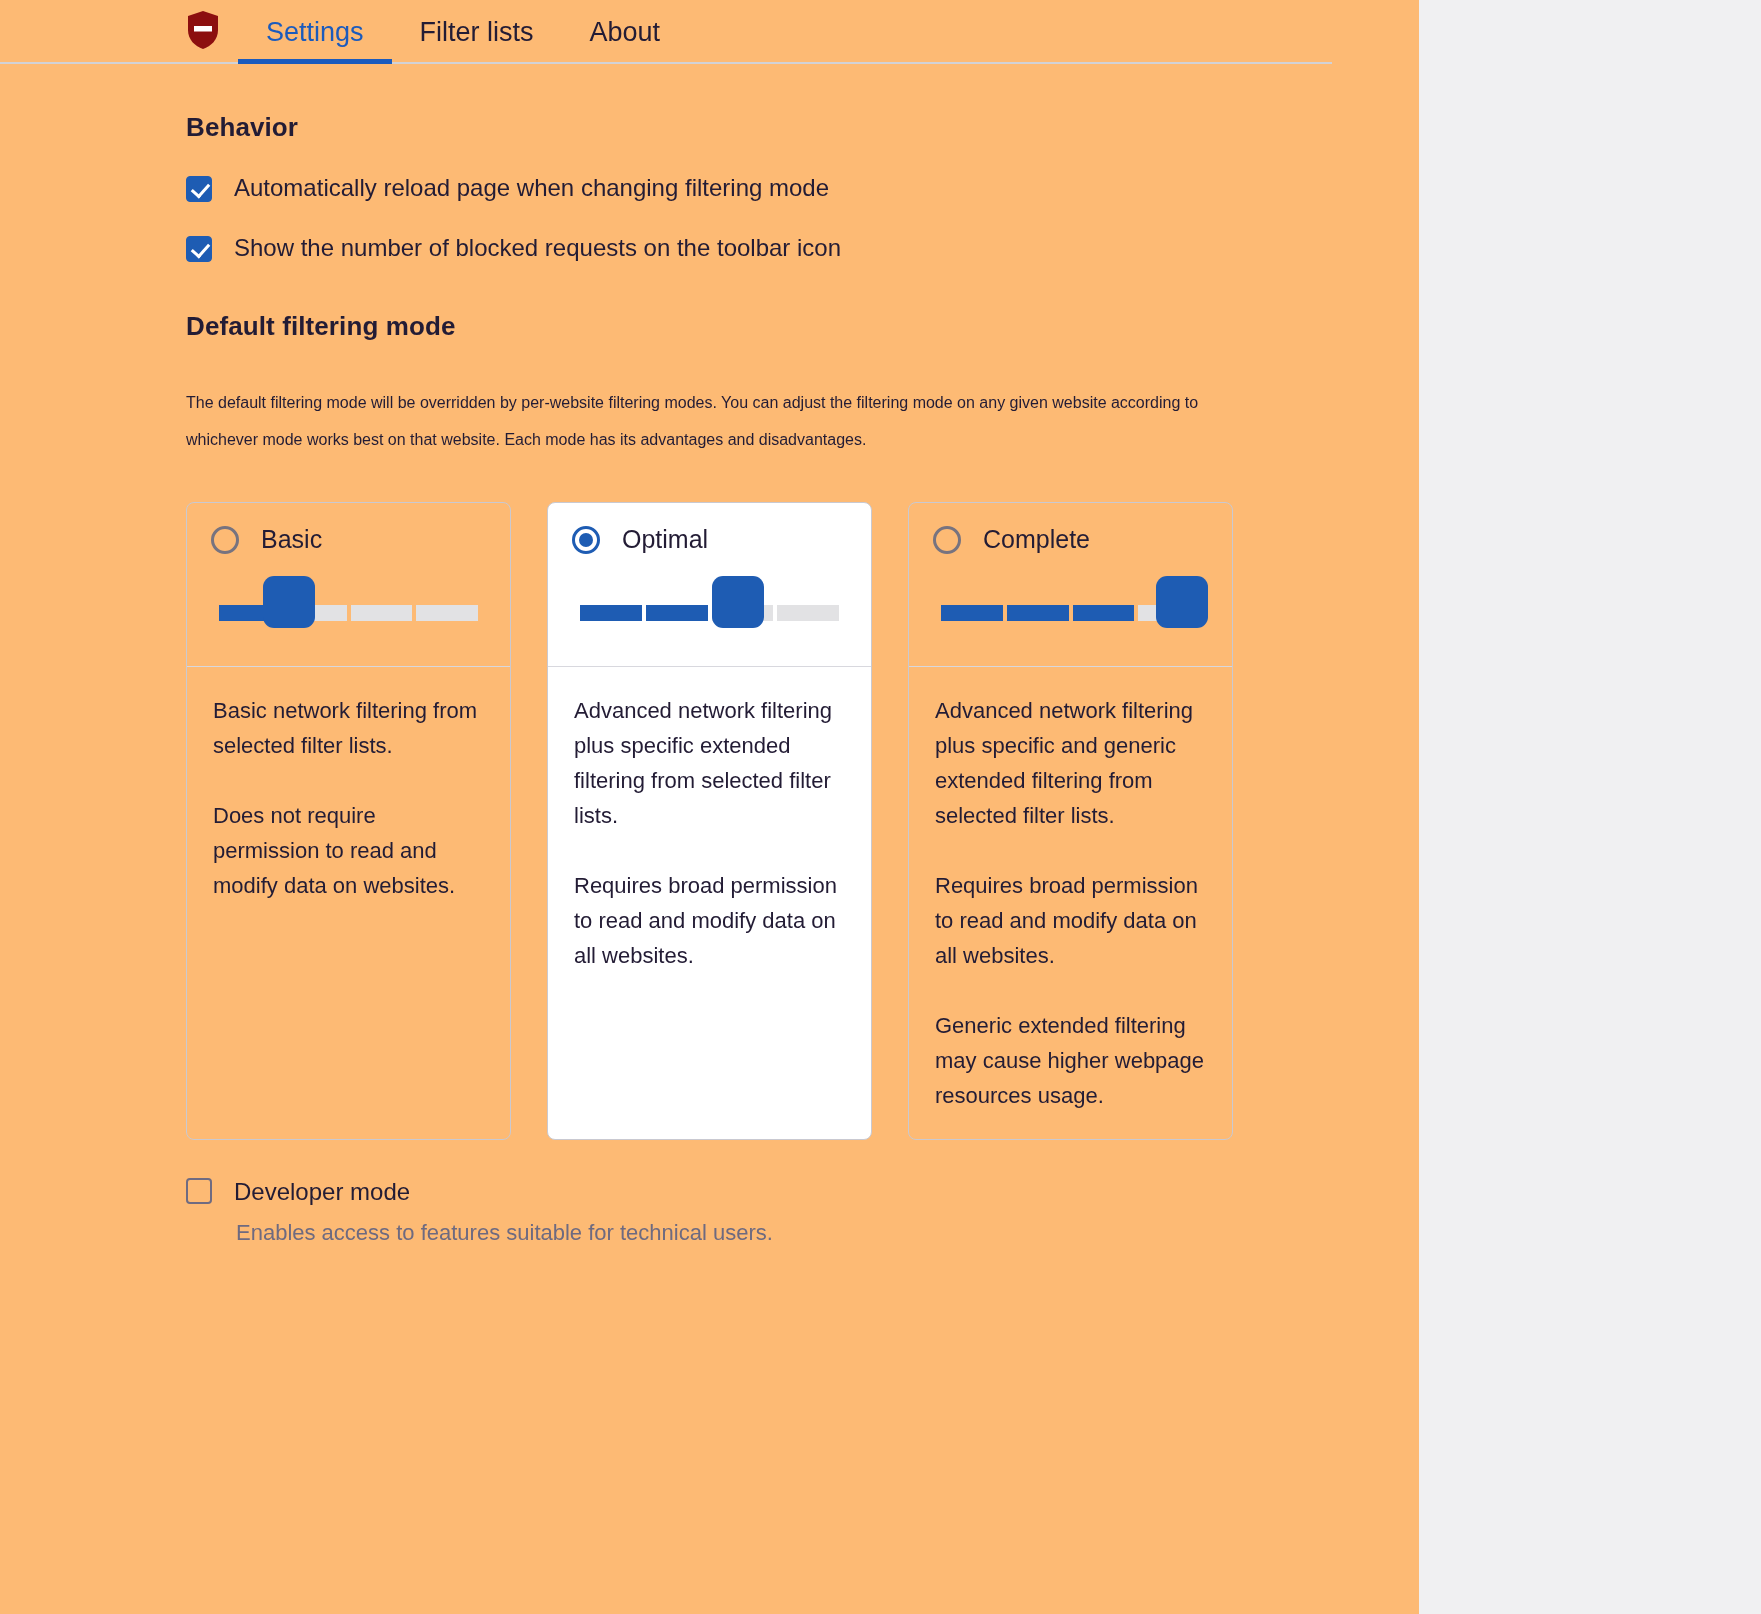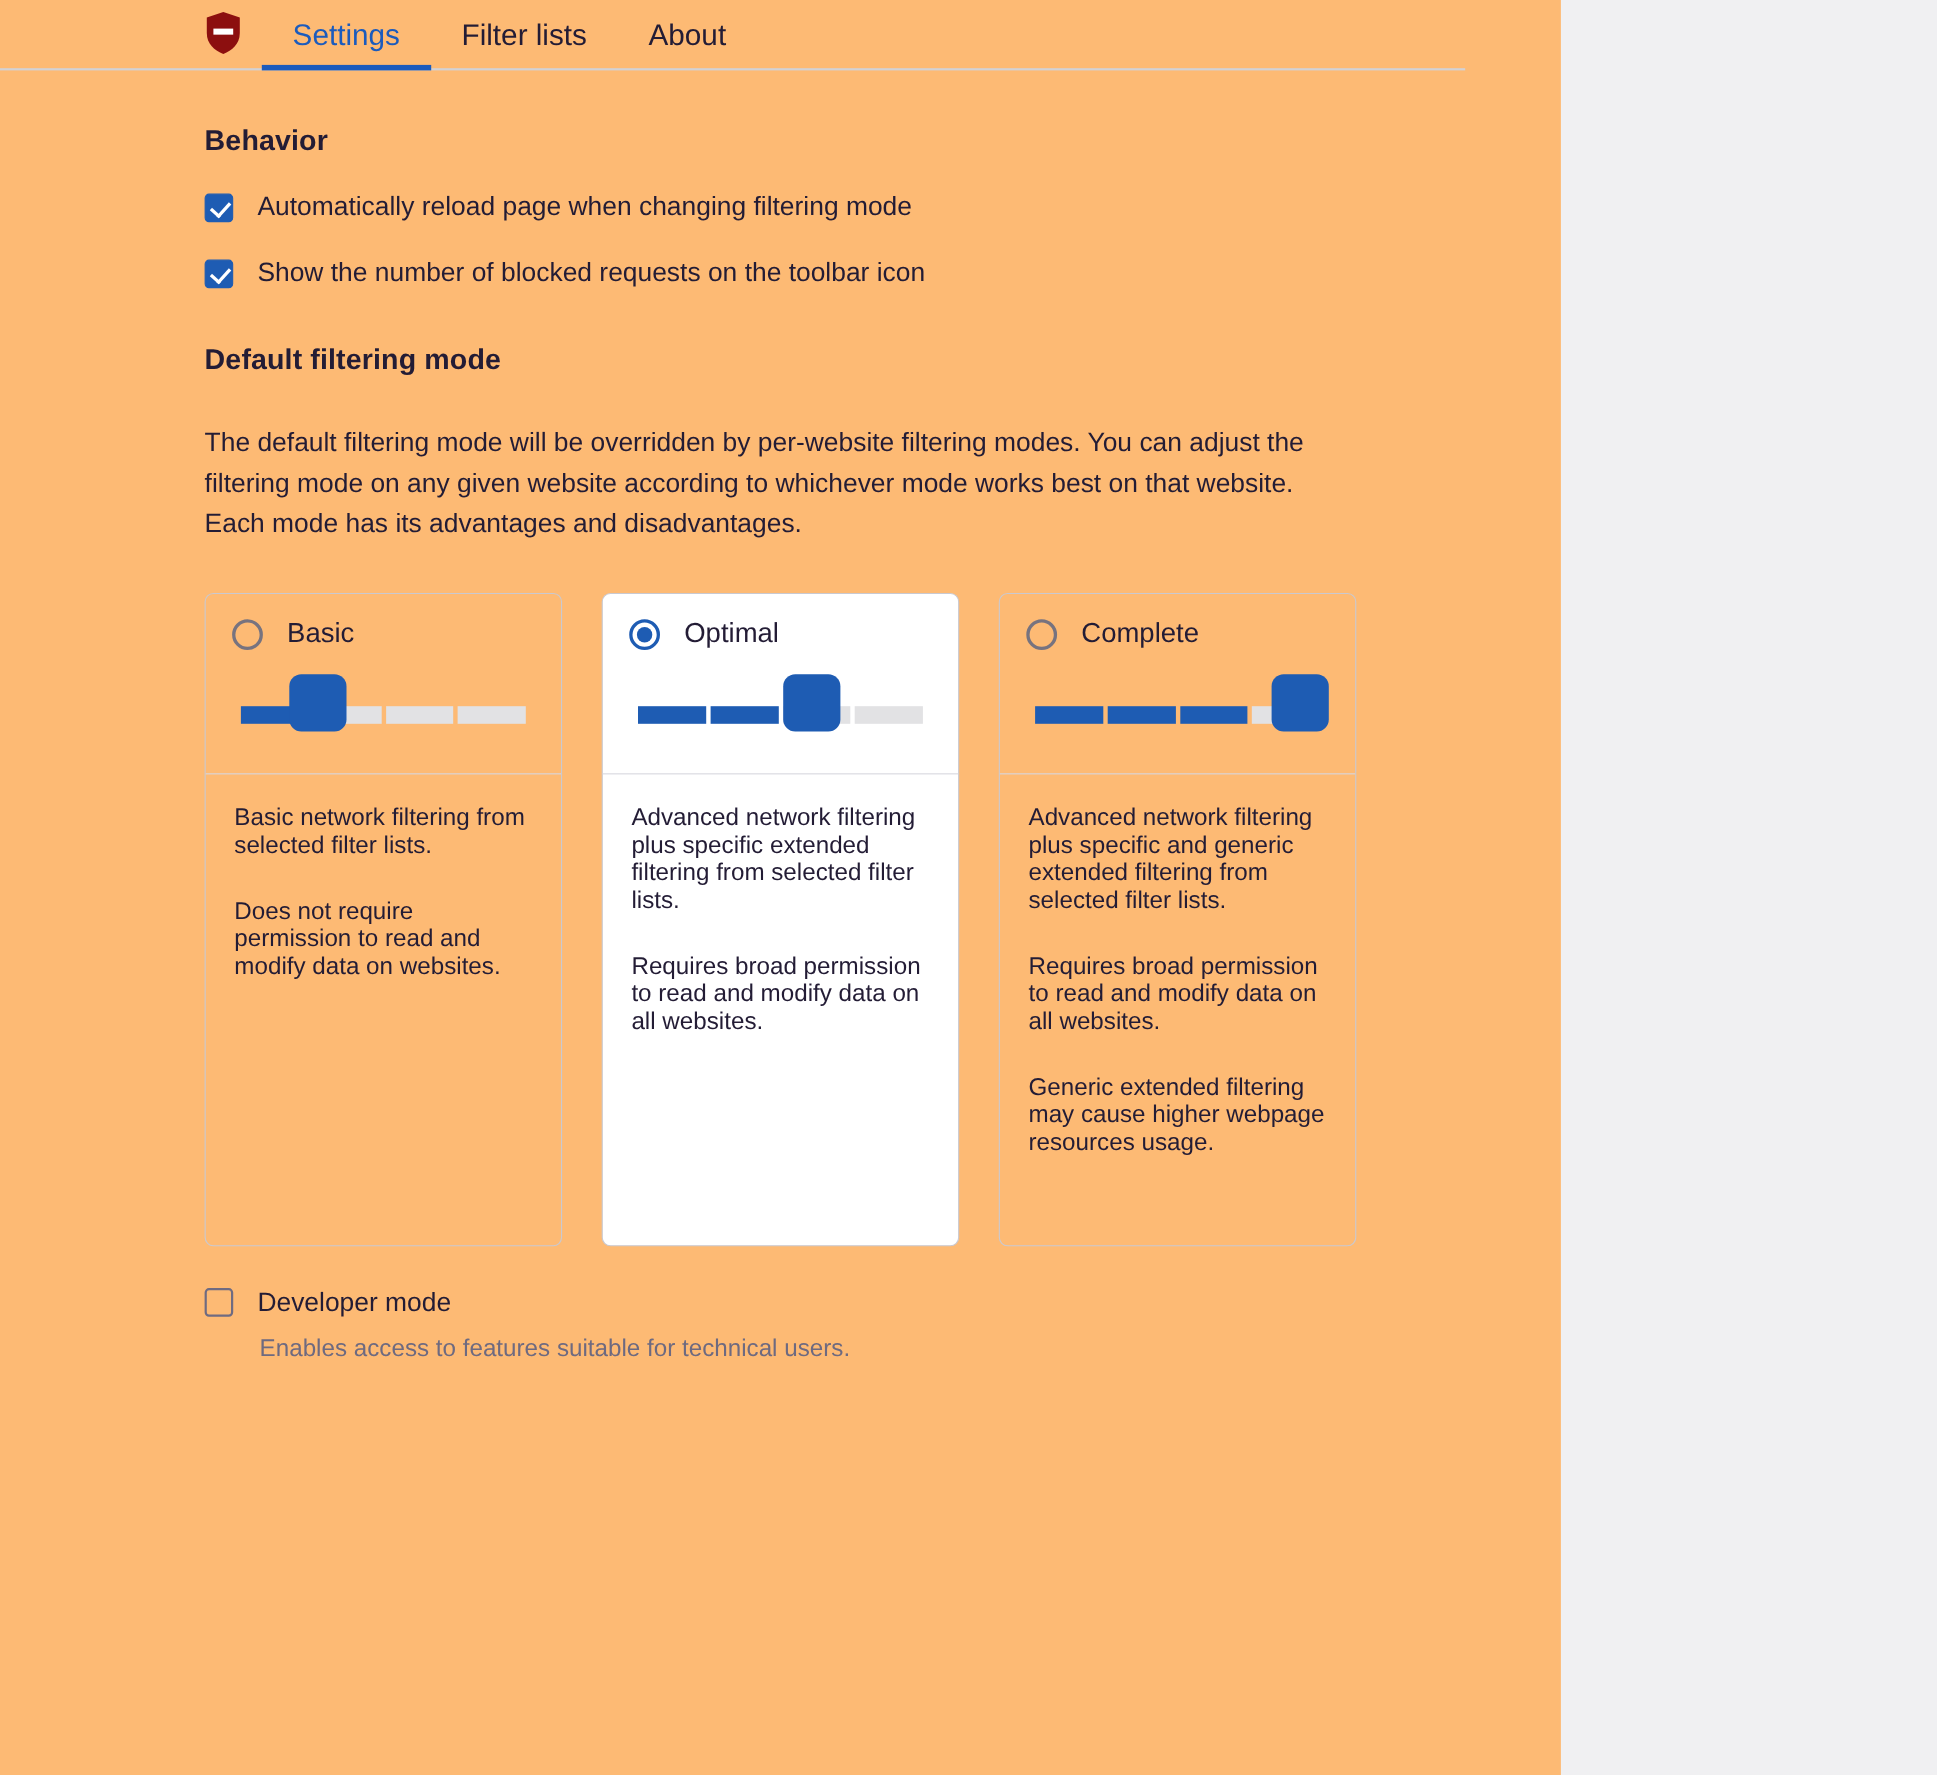--- a/index.html
+++ b/index.html
@@ -112,21 +112,21 @@
     border: solid #ffffff;
     border-width: 0 3px 3px 0;
     transform: rotate(42deg);
   }
   .cb.unchecked {
     background: transparent;
     border: 2px solid #6f6b81;
   }
 
   p.intro {
-    font-size: 24px;
+    font-size: 16px;
     line-height: 37px;
     color: #231c35;
     margin: 42px 0 0 0;
     max-width: 1135px;
   }
 
   
   .cards {
     display: flex;
     gap: 36px;
@@ -210,21 +210,21 @@
     cursor: pointer;
   }
   .card-sep {
     height: 1px;
     background: #d8d8de;
     margin-top: 16px;
   }
   .card-body {
     padding: 26px 26px 26px 26px;
     font-size: 22px;
-    line-height: 25px;
+    line-height: 35px;
     color: #231c35;
     flex: 1 1 auto;
   }
   .card-body p { margin: 0; }
   .card-body p + p { margin-top: 35px; }
 
   
   .opt {
     margin-top: 38px;
   }

